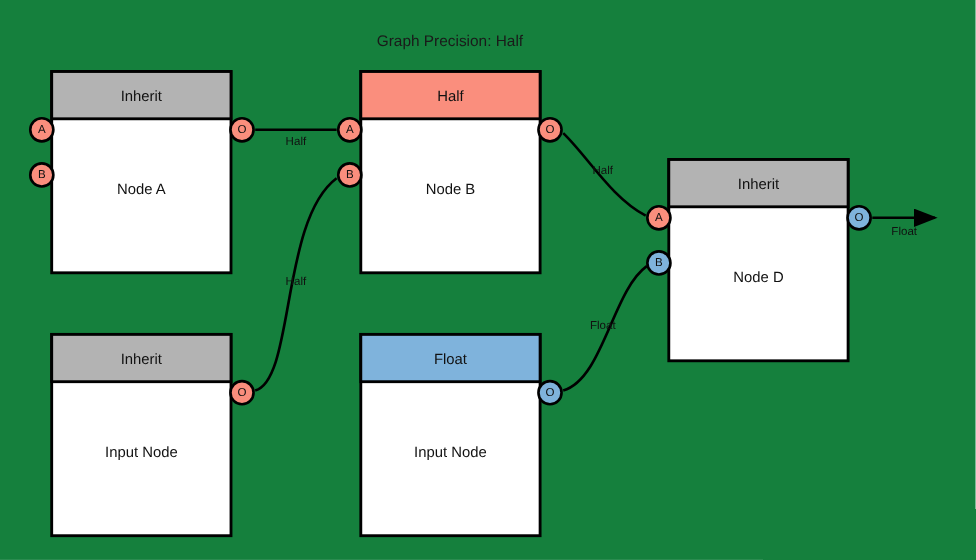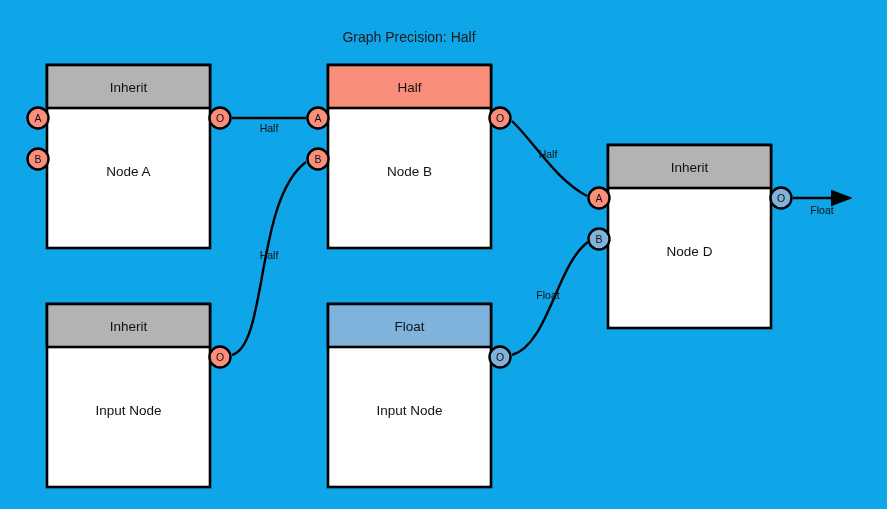--- a/index.html
+++ b/index.html
@@ -10,21 +10,21 @@
   body {
     width: 887px;
     height: 509px;
     overflow: hidden;
     font-family: "Liberation Sans", sans-serif;
   }
   #stage {
     position: relative;
     width: 887px;
     height: 509px;
-    background: #0ea5e9;
+    background: #15803d;
   }
   #graph-svg {
     position: absolute;
     left: 0;
     top: 0;
     width: 887px;
     height: 509px;
   }
   .graph-title {
     font-size: 14px;

